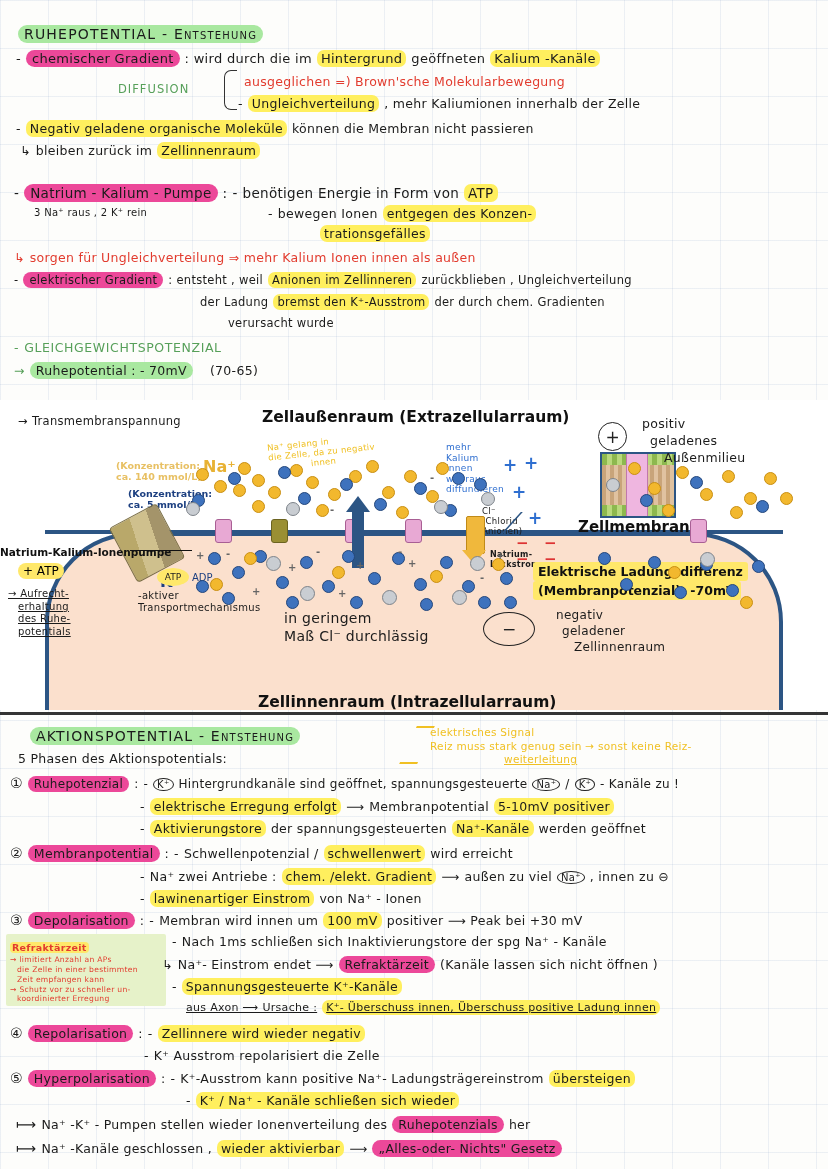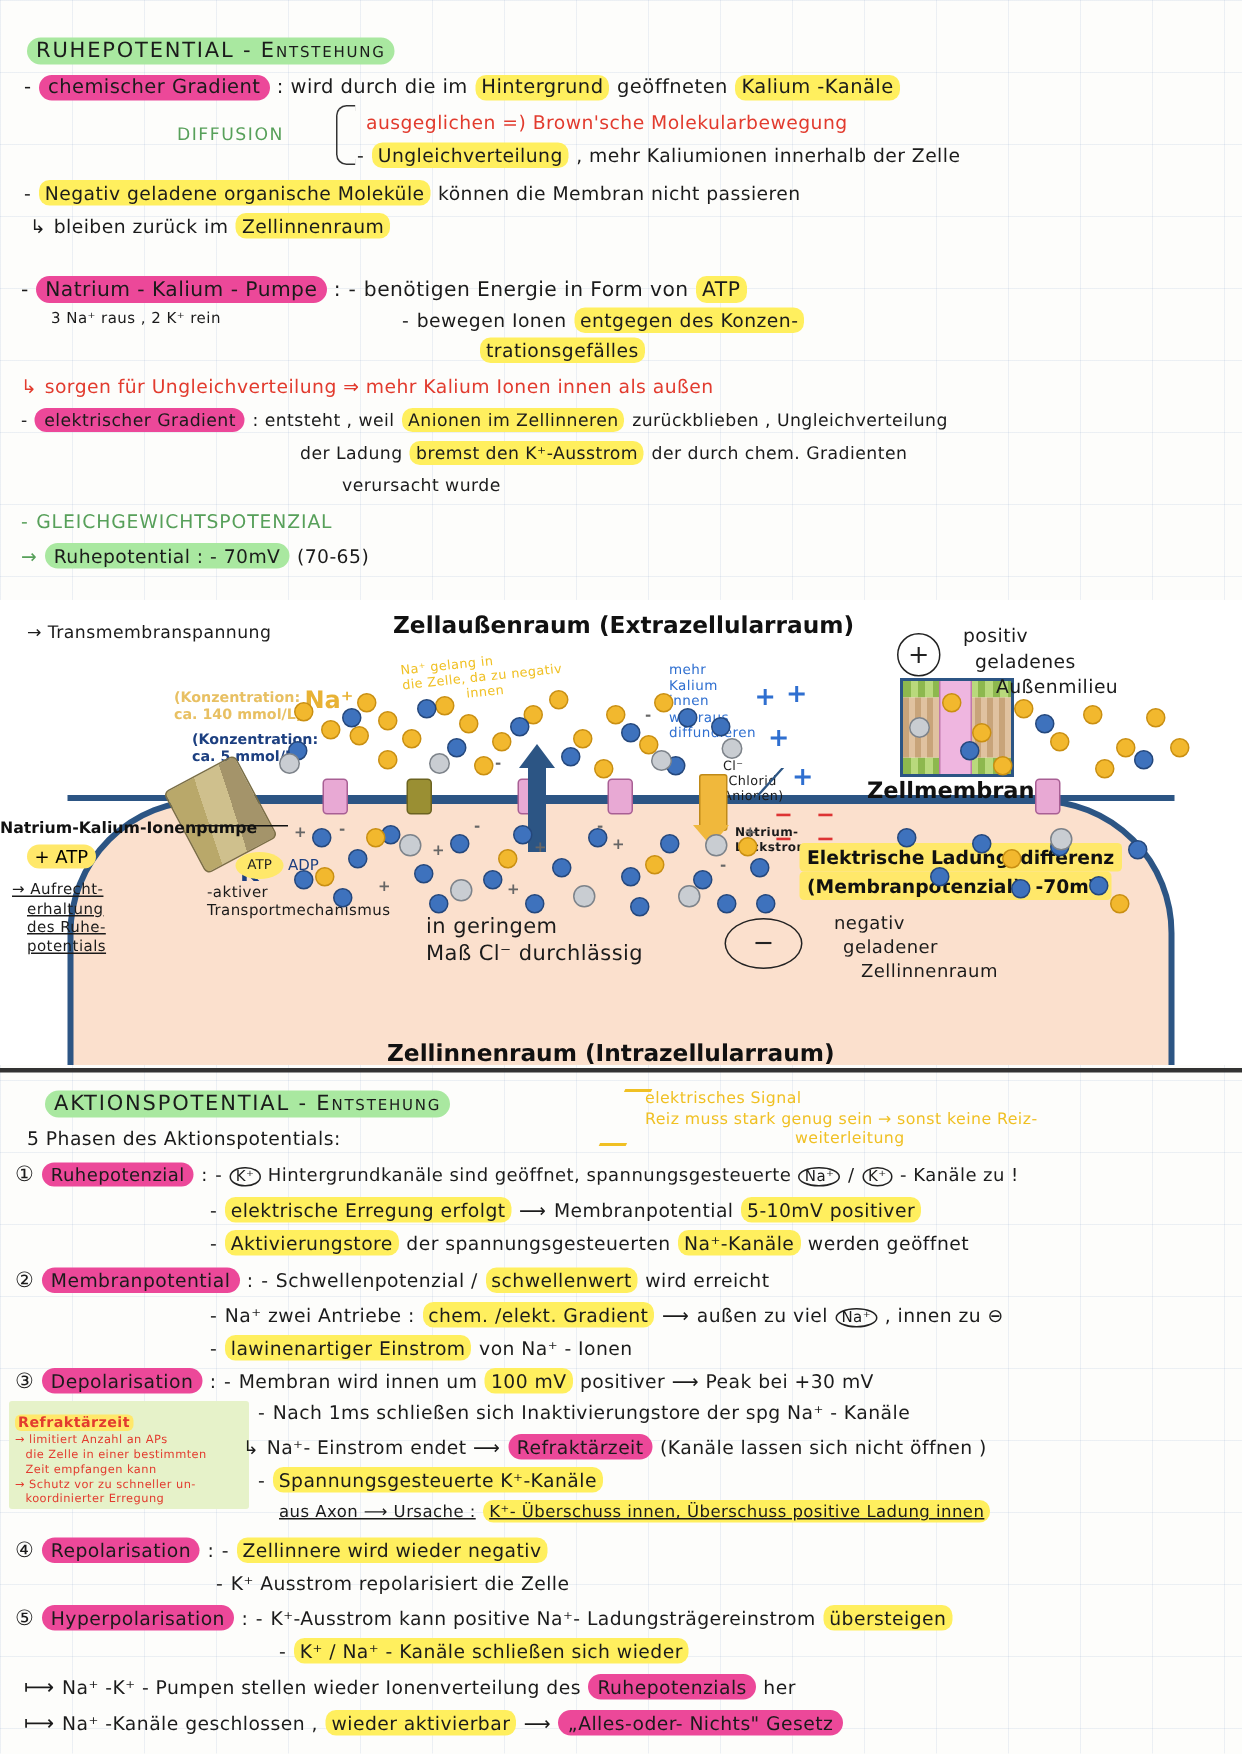--- a/index.html
+++ b/index.html
@@ -169,21 +169,21 @@
 <div class="abs hw" style="left:228px;top:316px;font-size:11.5px;">verursacht   wurde</div>
 
 <div class="abs hw grn line" style="left:14px;top:340px;font-size:12.5px;letter-spacing:.6px;">
   <span>-</span>
   <span>GLEICHGEWICHTSPOTENZIAL</span>
 </div>
 
 <div class="abs hw grn line" style="left:14px;top:362px;font-size:12.5px;">
   <span>→</span>
   <span class="hl-g" style="color:#1b1b1b;">Ruhepotential :  - 70mV</span>
-  <span style="color:#1b1b1b;">(70-65)</span>
+  <span style="color:#1b1b1b;margin-left:12px;">(70-65)</span>
 </div>
 
 <div class="diagram">
 
   <div class="hw" style="position:absolute;left:18px;top:14px;font-size:11.5px;">→ Transmembranspannung</div>
 
   <div class="outer-label" style="left:262px;top:8px;">Zellaußenraum (Extrazellularraum)</div>
 
   <div class="cellbody"></div>
   <div class="memline"></div>
@@ -415,21 +415,21 @@
 
 <div style="position:absolute;left:0;top:712px;width:828px;height:3px;background:#333;"></div>
 
 <div class="abs hw sec-title" style="left:30px;top:728px;">
   <span class="hl-g">AKTIONSPOTENTIAL  -  Entstehung</span>
 </div>
 
 <div class="abs hw yel" style="left:430px;top:726px;font-size:10.5px;line-height:1.3;">
   <div>elektrisches   Signal</div>
   <div>Reiz  muss   stark  genug  sein → sonst keine Reiz-</div>
-  <div style="margin-left:100px;">weiterleitung</div>
+  <div style="margin-left:74px;text-decoration:underline;">weiterleitung</div>
 </div>
 <div class="abs" style="left:408px;top:726px;width:18px;height:34px;border-top:2px solid #f0c023;border-bottom:2px solid #f0c023;transform:skewX(-25deg);"></div>
 
 <div class="abs hw" style="left:18px;top:751px;font-size:12.5px;">5 Phasen   des   Aktionspotentials:</div>
 
 <div class="abs hw line" style="left:10px;top:775px;font-size:12px;">
   <span style="font-size:14px;">①</span>
   <span class="hl-gd">Ruhepotenzial</span>
   <span>:</span>
   <span>-</span>

